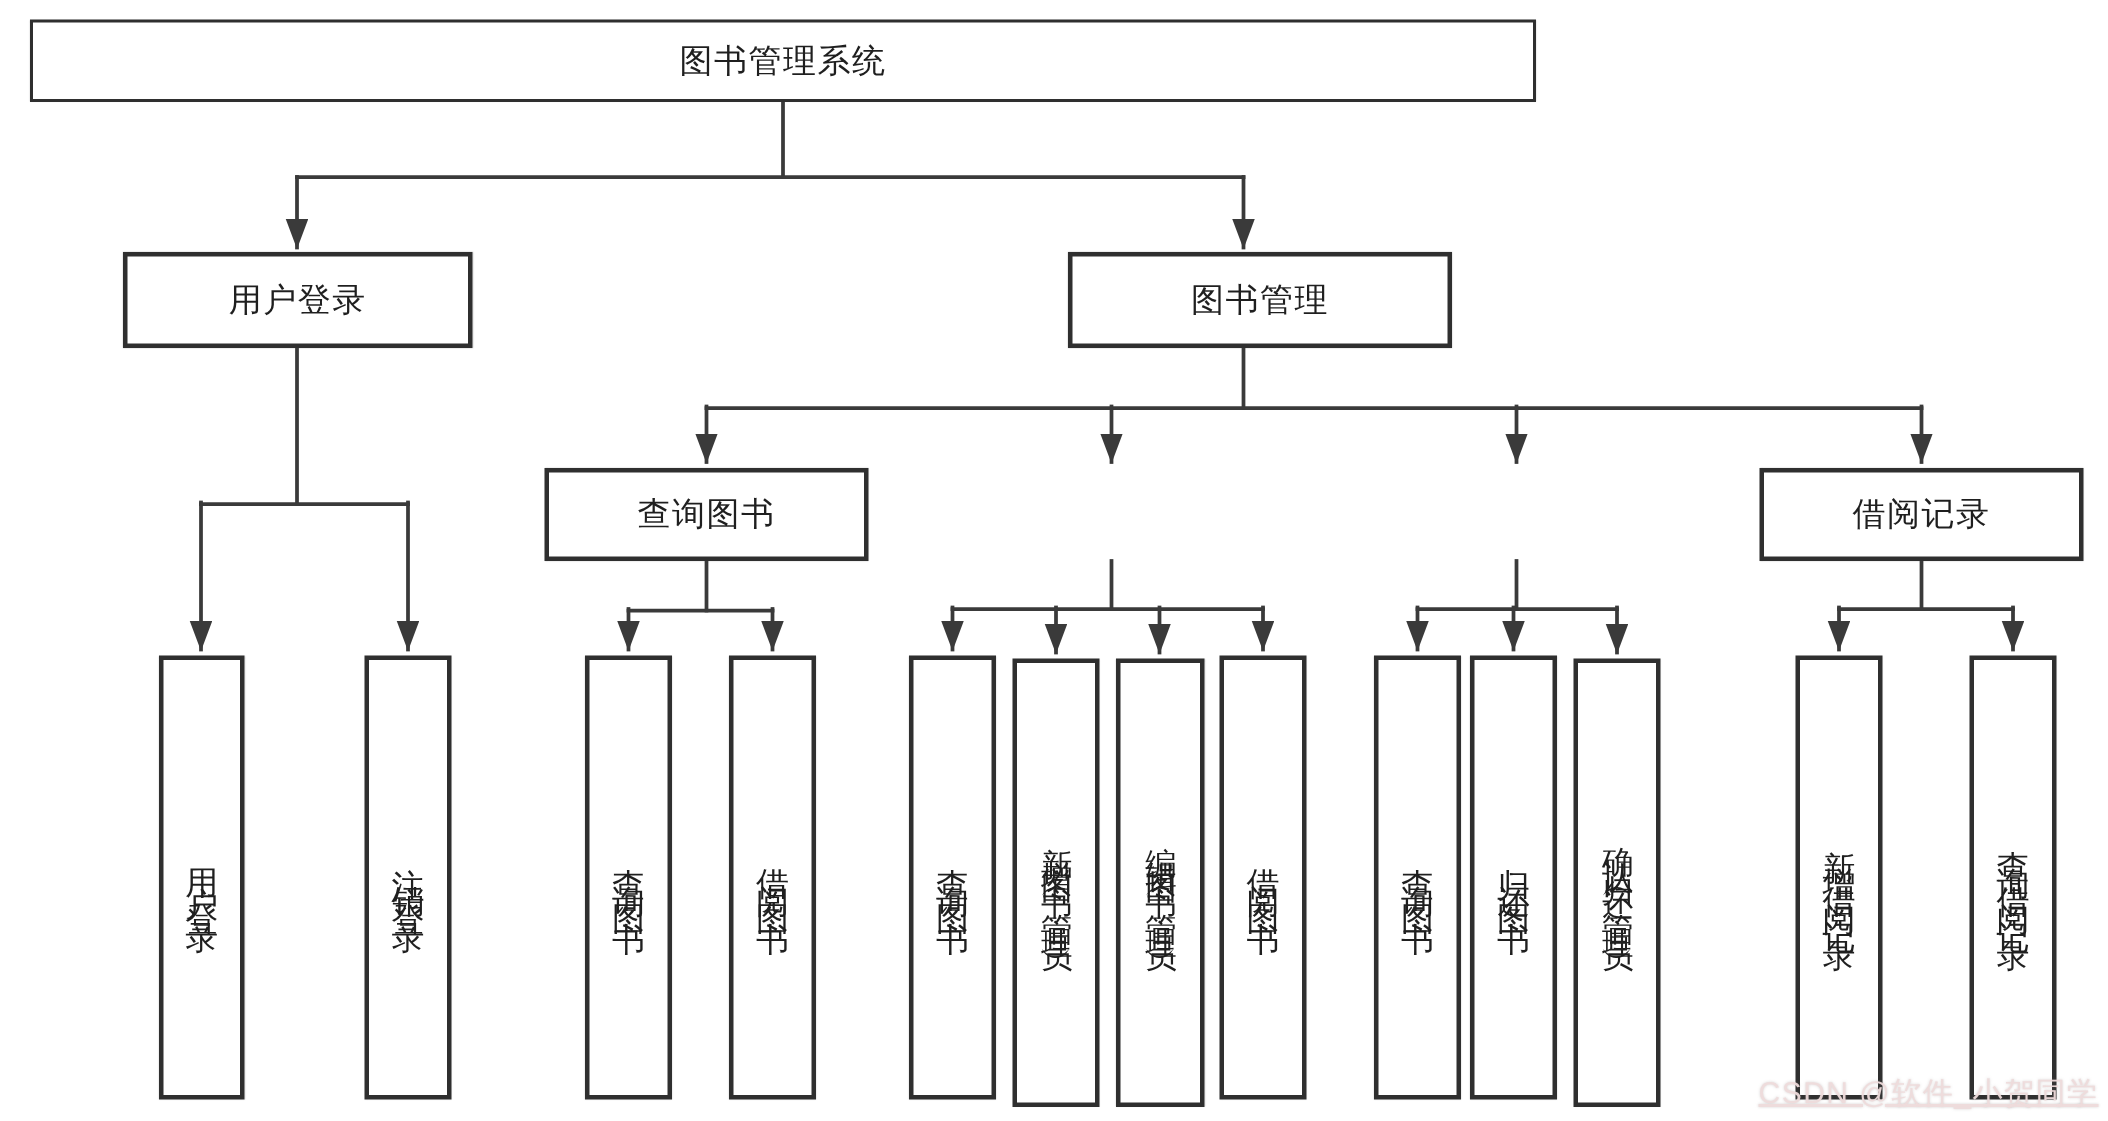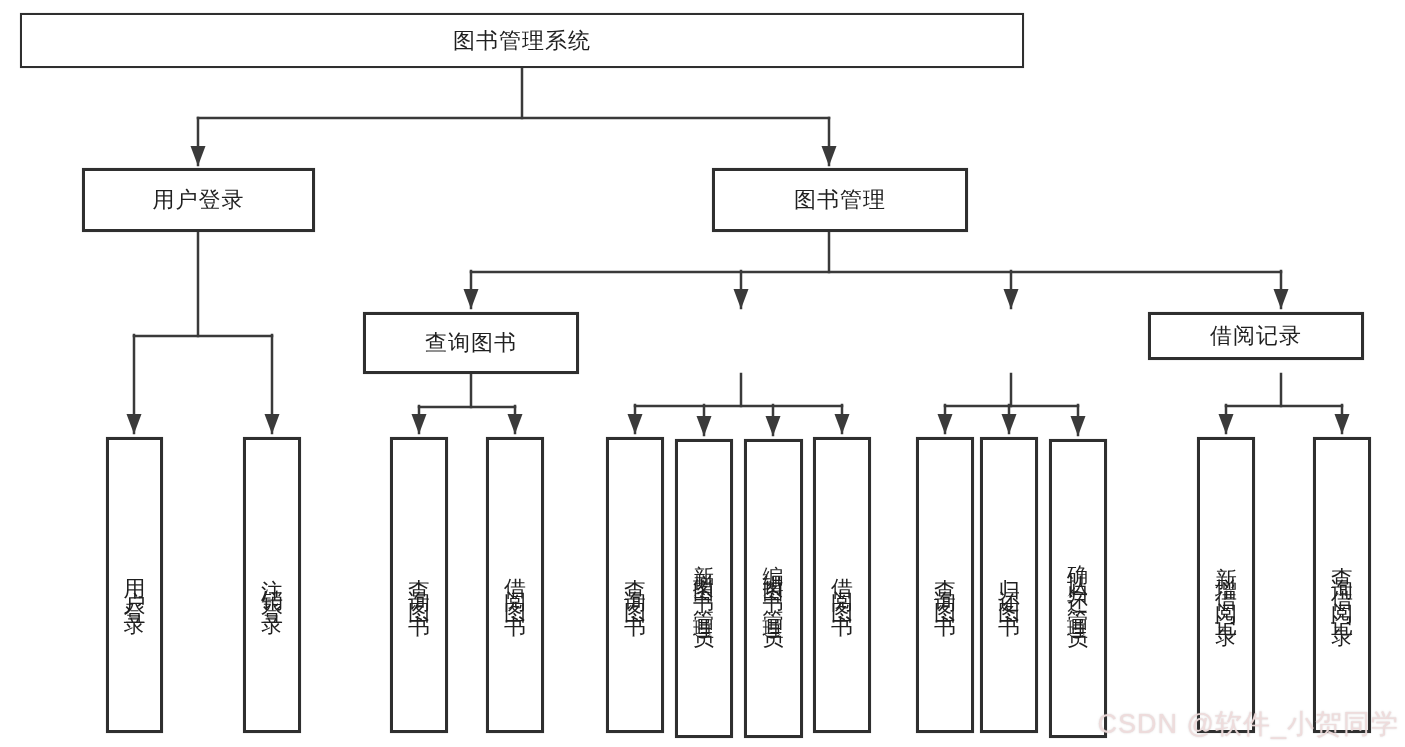--- a/index.html
+++ b/index.html
@@ -36,26 +36,27 @@
     text-orientation: mixed;
     font-size: 22px;
     letter-spacing: 12px;
     white-space: normal;
   }
   .leaf.long { letter-spacing: 9px; font-size: 21px; }
   #watermark {
     position: absolute;
     right: 6px;
     bottom: 5px;
-    font-size: 27px;
+    font-size: 20px;
     letter-spacing: 1px;
     color: rgba(238, 219, 219, 0.95);
     text-shadow: 0 0 2px rgba(140, 130, 130, 0.35);
     z-index: 5;
     pointer-events: none;
+    text-decoration: underline;
   }
 </style>
 </head>
 <body>
 
 <div id="canvas">
 
   <svg id="connectors" viewBox="0 0 1405 747" xmlns="http://www.w3.org/2000/svg">
     <defs>
       <marker id="arr" markerUnits="userSpaceOnUse" markerWidth="22" markerHeight="17" refX="19" refY="7.5" orient="auto">
@@ -105,21 +106,21 @@
       <path d="M1342,405 V433" marker-end="url(#arr)"></path>
     </g>
   </svg>
 
   <div class="node" style="left:20px; top:13px; width:1004px; height:55px; border-width:2.5px">图书管理系统</div>
 
   <div class="node" style="left:82px; top:168px; width:233px; height:64px">用户登录</div>
   <div class="node" style="left:712px; top:168px; width:256px; height:64px">图书管理</div>
 
   <div class="node" style="left:363px; top:312px; width:216px; height:62px">查询图书</div>
-  <div class="node" style="left:1148px; top:312px; width:216px; height:48px">借阅记录</div>
+  <div class="node" style="left:1173px; top:312px; width:216px; height:62px">借阅记录</div>
 
   <div class="node leaf" style="left:106px; top:437px; width:57px; height:296px">用户登录</div>
   <div class="node leaf" style="left:243px; top:437px; width:58px; height:296px">注销登录</div>
 
   <div class="node leaf" style="left:390px; top:437px; width:58px; height:296px">查询图书</div>
   <div class="node leaf" style="left:486px; top:437px; width:58px; height:296px">借阅图书</div>
 
   <div class="node leaf" style="left:606px; top:437px; width:58px; height:296px">查询图书</div>
   <div class="node leaf long" style="left:675px; top:439px; width:58px; height:299px">新增图书（管理员）</div>
   <div class="node leaf long" style="left:744px; top:439px; width:59px; height:299px">编辑图书（管理员）</div>

